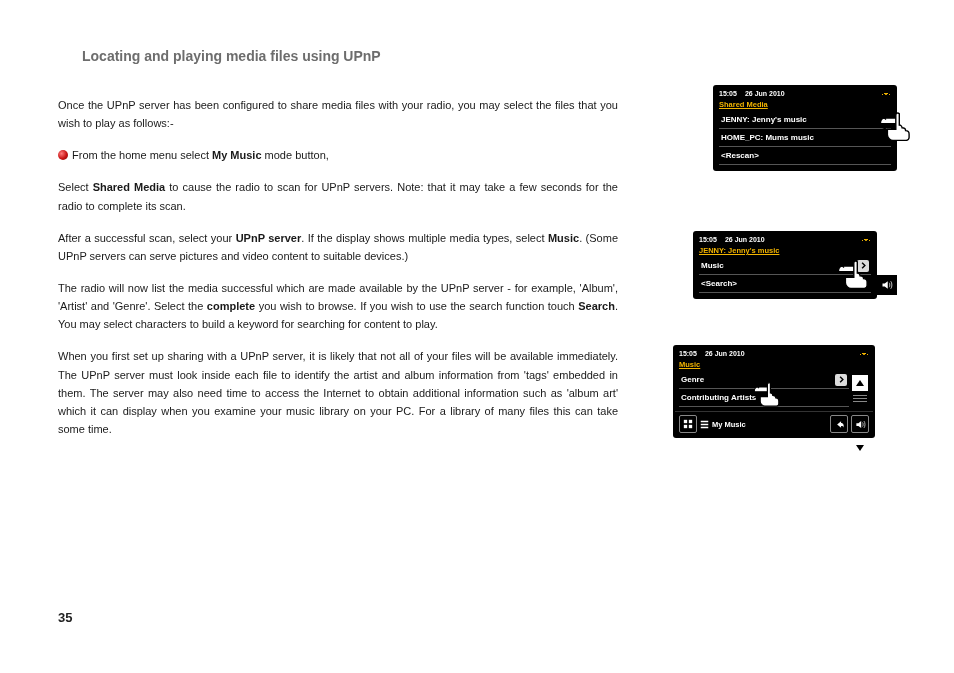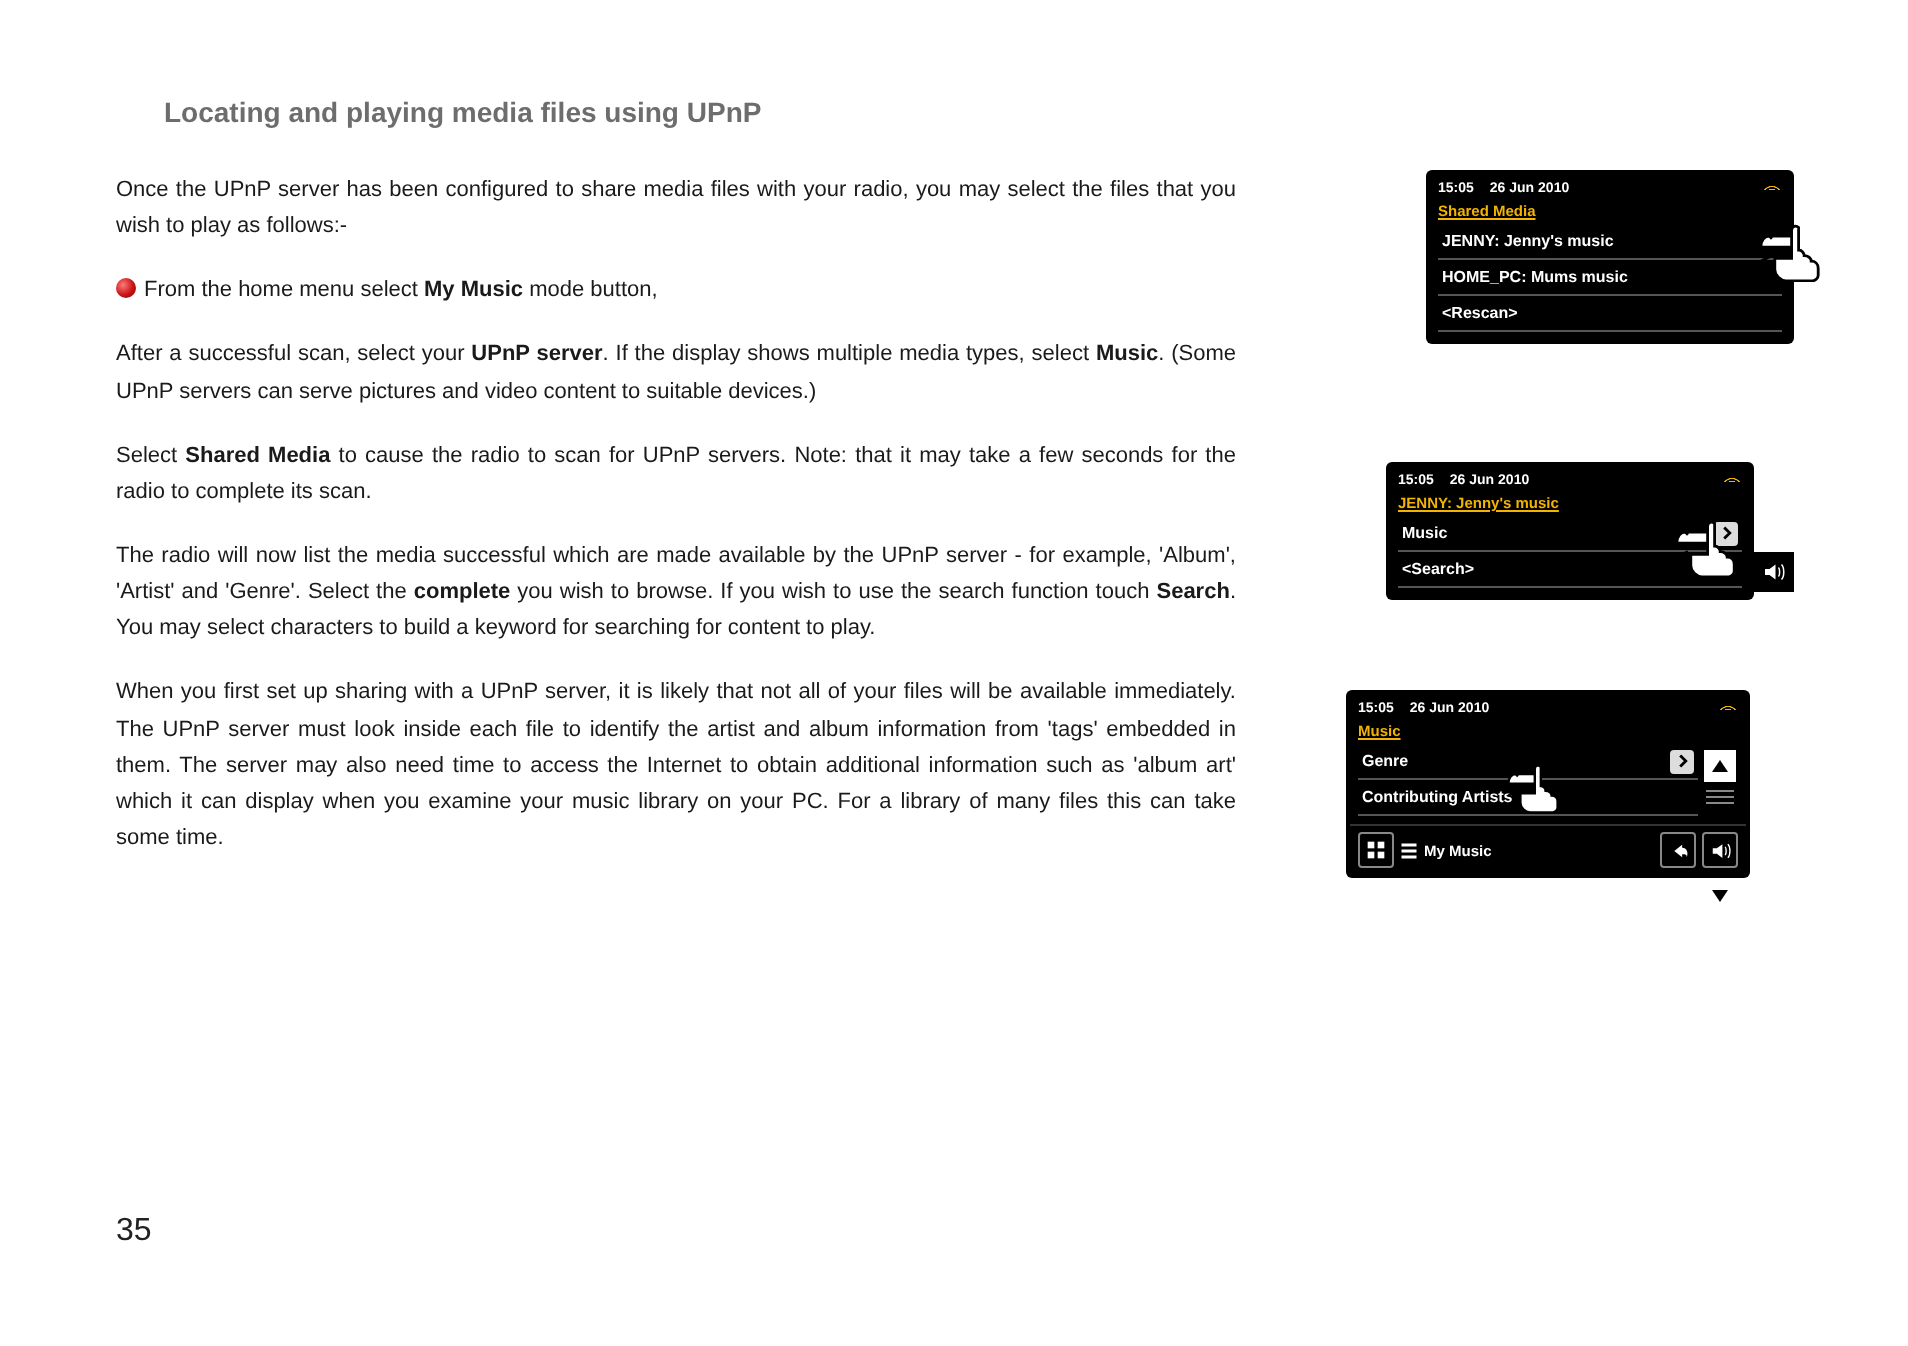--- a/index.html
+++ b/index.html
@@ -29,35 +29,36 @@
   .body {
     position: absolute;
     left: 58px;
     top: 84px;
     width: 560px;
     font-size: 11px;
     line-height: 1.65;
     color: #1a1a1a;
     text-align: justify;
   }
-  .body p { margin: 2px 0 14px 0; }
+  .body p { margin: 12px 0 14px 0; }
   .body b { font-weight: bold; }
   .bullet-icon {
     display: inline-block;
     width: 10px; height: 10px;
     background: radial-gradient(circle at 35% 35%, #ff7a7a 0%, #c81414 55%, #7a0909 100%);
     border-radius: 50%;
     vertical-align: -1px;
     margin-right: 4px;
   }
   .page-num {
     position: absolute;
     left: 58px;
     bottom: 48px;
-    font-size: 16px;
+    font-size: 13px;
+    font-weight: bold;
   }
 
   
   .screens {
     position: absolute;
     right: 50px;
     top: 86px;
     width: 230px;
     height: 420px;
   }
@@ -201,24 +202,24 @@
 
 <div class="page">
   <div class="title">Locating and playing media files using UPnP</div>
 
   <div class="body">
     <p><span>Once the UPnP server has been configured to share media files with your radio, you may select the files that you wish to play as follows:-</span></p>
     <p>
       <span class="bullet-icon"></span><span>From the home menu select </span><b>My Music</b><span> mode button,</span>
     </p>
     <p>
-      <span>After a successful scan, select your </span><b>UPnP server</b><span>. If the display shows multiple media types, select </span><b>Music</b><span>. (Some UPnP servers can serve pictures and video content to suitable devices.)</span>
+      <span>Select </span><b>Shared Media</b><span> to cause the radio to scan for UPnP servers. Note: that it may take a few seconds for the radio to complete its scan.</span>
     </p>
     <p>
-      <span>Select </span><b>Shared Media</b><span> to cause the radio to scan for UPnP servers. Note: that it may take a few seconds for the radio to complete its scan.</span>
+      <span>After a successful scan, select your </span><b>UPnP server</b><span>. If the display shows multiple media types, select </span><b>Music</b><span>. (Some UPnP servers can serve pictures and video content to suitable devices.)</span>
     </p>
     <p>
       <span>The radio will now list the media successful which are made available by the UPnP server - for example, 'Album', 'Artist' and 'Genre'. Select the </span><b>complete</b><span> you wish to browse. If you wish to use the search function touch </span><b>Search</b><span>. You may select characters to build a keyword for searching for content to play.</span>
     </p>
     <p><span>When you first set up sharing with a UPnP server, it is likely that not all of your files will be available immediately. The UPnP server must look inside each file to identify the artist and album information from 'tags' embedded in them. The server may also need time to access the Internet to obtain additional information such as 'album art' which it can display when you examine your music library on your PC. For a library of many files this can take some time.</span></p>
   </div>
 
   <div class="page-num">35</div>
 
   <div class="screens">

